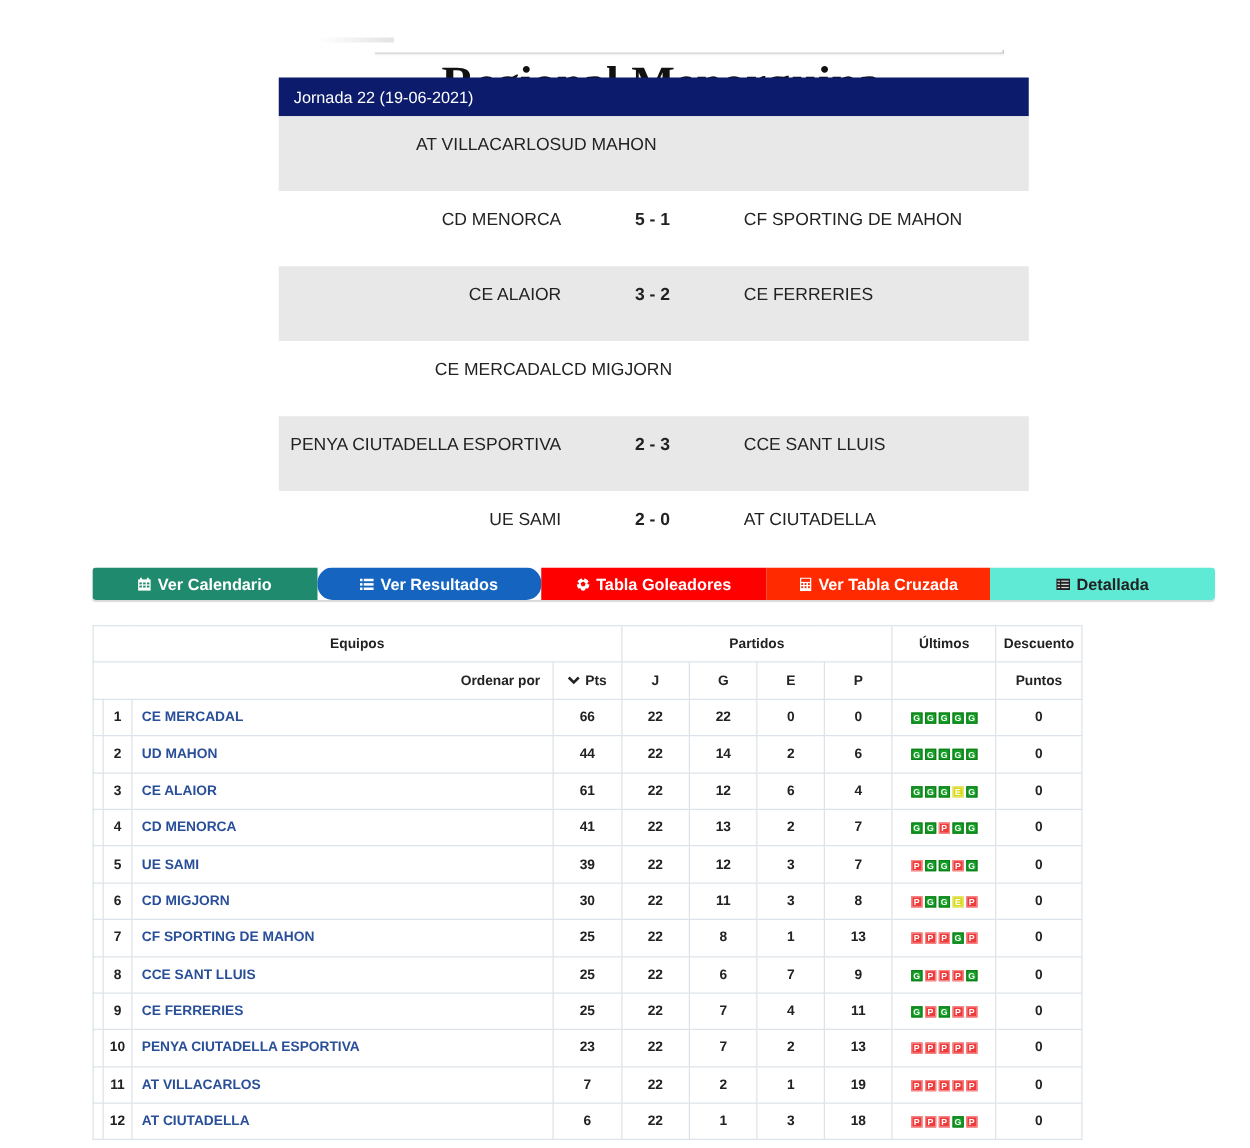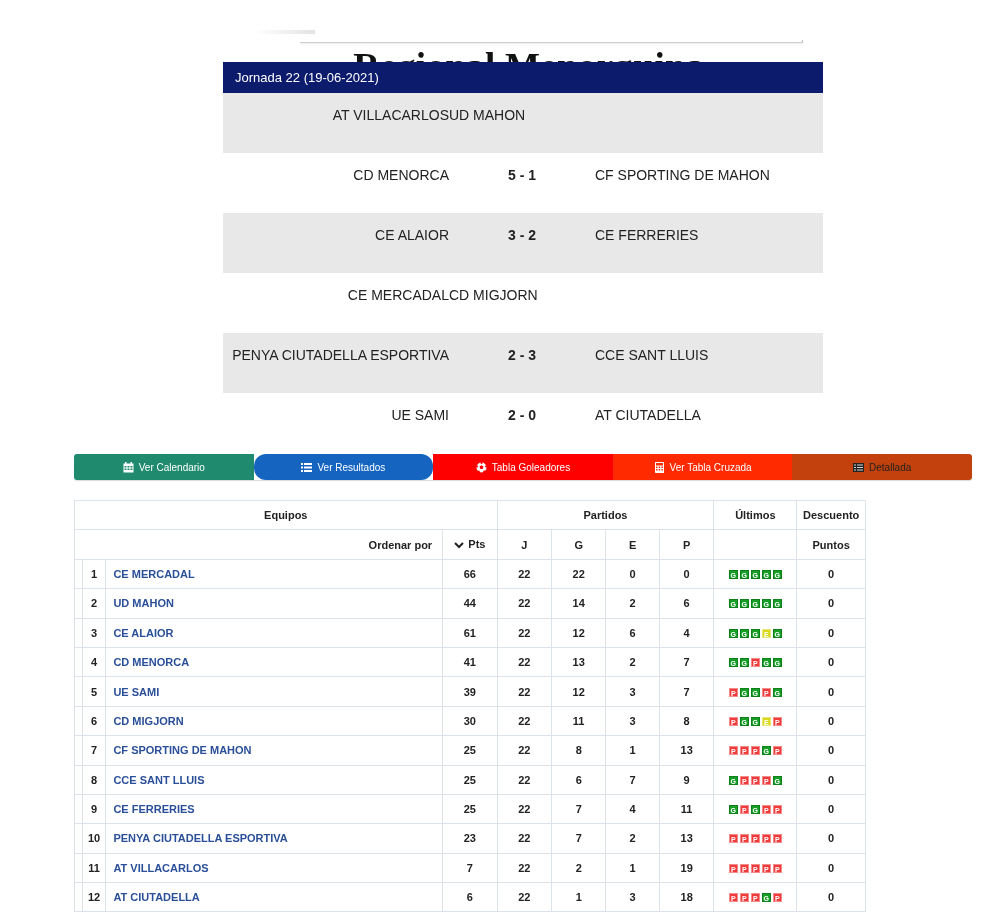--- a/index.html
+++ b/index.html
@@ -35,28 +35,28 @@
   .match.odd { background: #e8e8e8; }
   .match.even { background: #ffffff; }
   .match .home { width: 226px; text-align: right; padding-top: 14px; }
   .match .score { width: 146px; text-align: center; padding-top: 14px; font-weight: bold; }
   .match .away { flex: 1; padding-top: 14px; text-align: left; }
 
   
   .btnbar { position: absolute; left: 74px; top: 454px; width: 898px; height: 26px; display: flex; border-radius: 3px; overflow: hidden; box-shadow: 0 1px 1px rgba(0,0,0,0.15); }
   .btn {
     flex: 1; display: flex; align-items: center; justify-content: center; gap: 5px;
-    font-size: 10px; color: #fff; cursor: pointer;
+    font-size: 13px; color: #fff; cursor: pointer; font-weight: bold;
   }
   .btn .ico { display: inline-flex; width: 11px; height: 11px; }
   .btn.cal { background: #1f8a6e; }
   .btn.res { background: #1565c0; border-radius: 12px; }
   .btn.gol { background: #ff0000; }
   .btn.cru { background: #ff2a00; }
-  .btn.det { background: #c2410c; color: #222; }
+  .btn.det { background: #5eead4; color: #222; }
 
   
   .standings { position: absolute; left: 74px; top: 500px; width: 792px; border-collapse: collapse; font-size: 11px; }
   .standings td, .standings th { border: 1px solid #dde3ea; height: 29.4px; text-align: center; vertical-align: middle; }
   .standings th { font-weight: bold; color: #222; font-size: 11px; }
   .standings .team { text-align: left; padding-left: 7px; color: #2a4f99; font-weight: bold; cursor: pointer; }
   .standings .pos { font-weight: bold; width: 26px; }
   .standings .edge { width: 9px; }
   .standings td.num { font-weight: bold; color: #222; }
   .ordenar { text-align: right !important; padding-right: 10px; }

